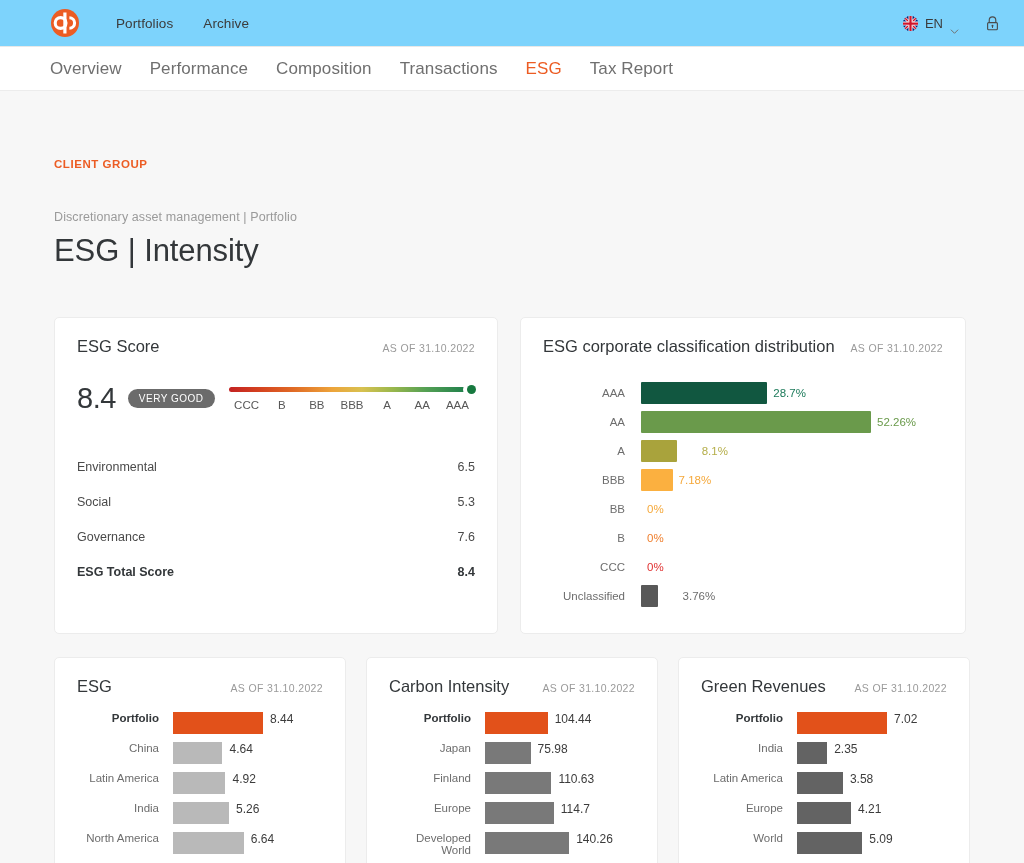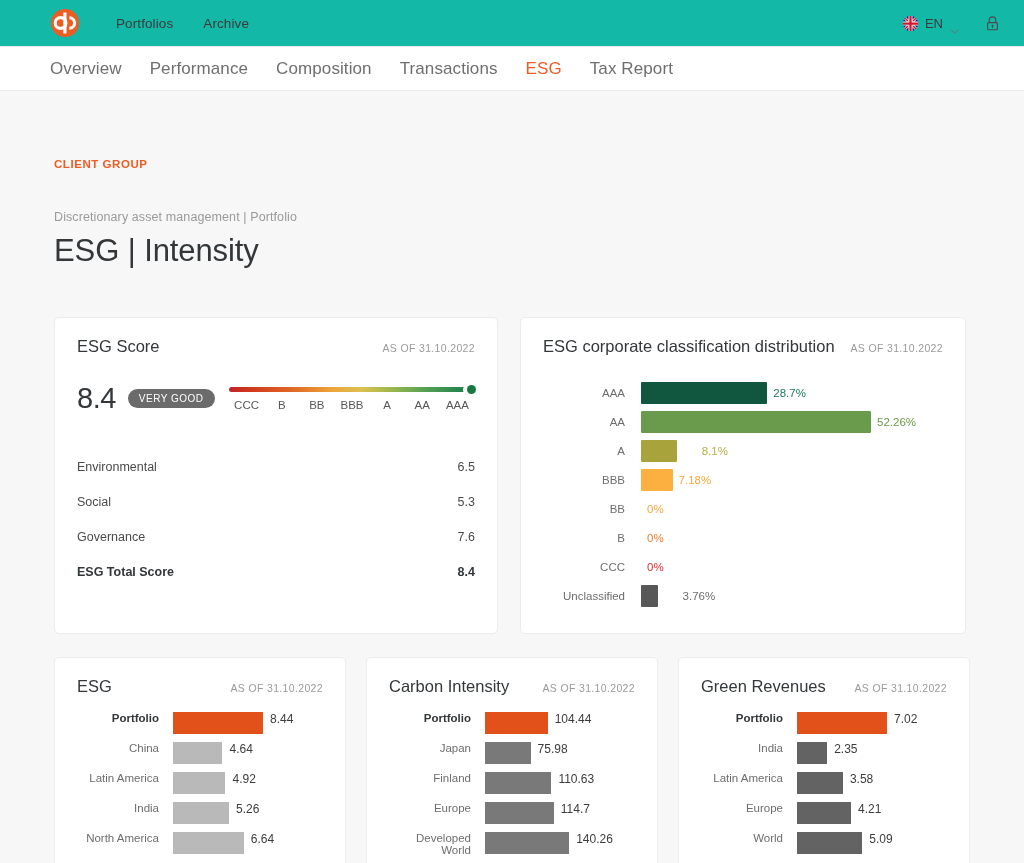--- a/index.html
+++ b/index.html
@@ -5,21 +5,21 @@
   * { box-sizing: border-box; margin: 0; padding: 0; }
   html, body {
     width: 1024px; height: 863px;
     background: #f7f7f7;
     font-family: "Liberation Sans", sans-serif;
     overflow: hidden;
   }
 
   
   .topbar {
-    height: 47px; background: #14b8a6;
+    height: 47px; background: #7dd3fc;
     border-bottom: 1px solid #e8e8e8;
     display: flex; align-items: center;
     padding: 0 24px 0 50px;
     position: relative;
   }
   .logo { width: 30px; height: 30px; flex: 0 0 30px; }
   .topnav { display: flex; align-items: center; margin-left: 36px; gap: 30px; }
   .topnav a {
     font-size: 13.5px; color: #3b3b3b; text-decoration: none;
     letter-spacing: .1px;

